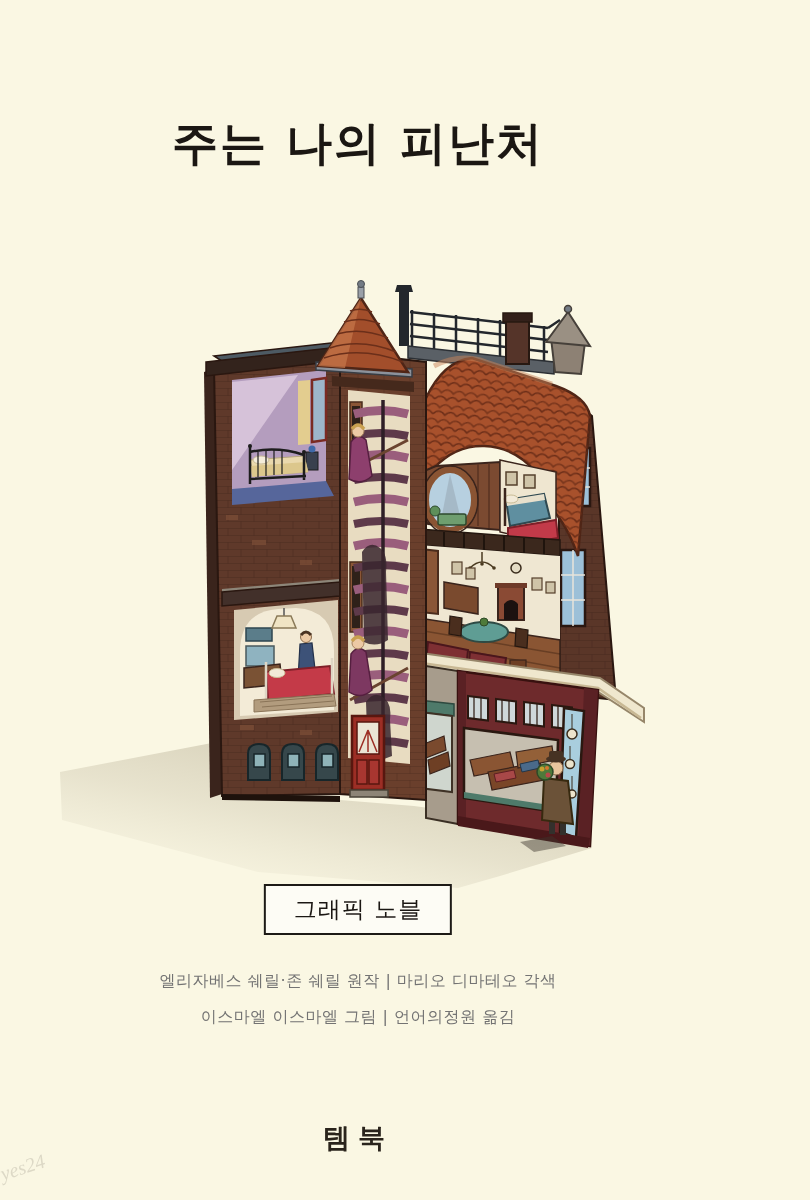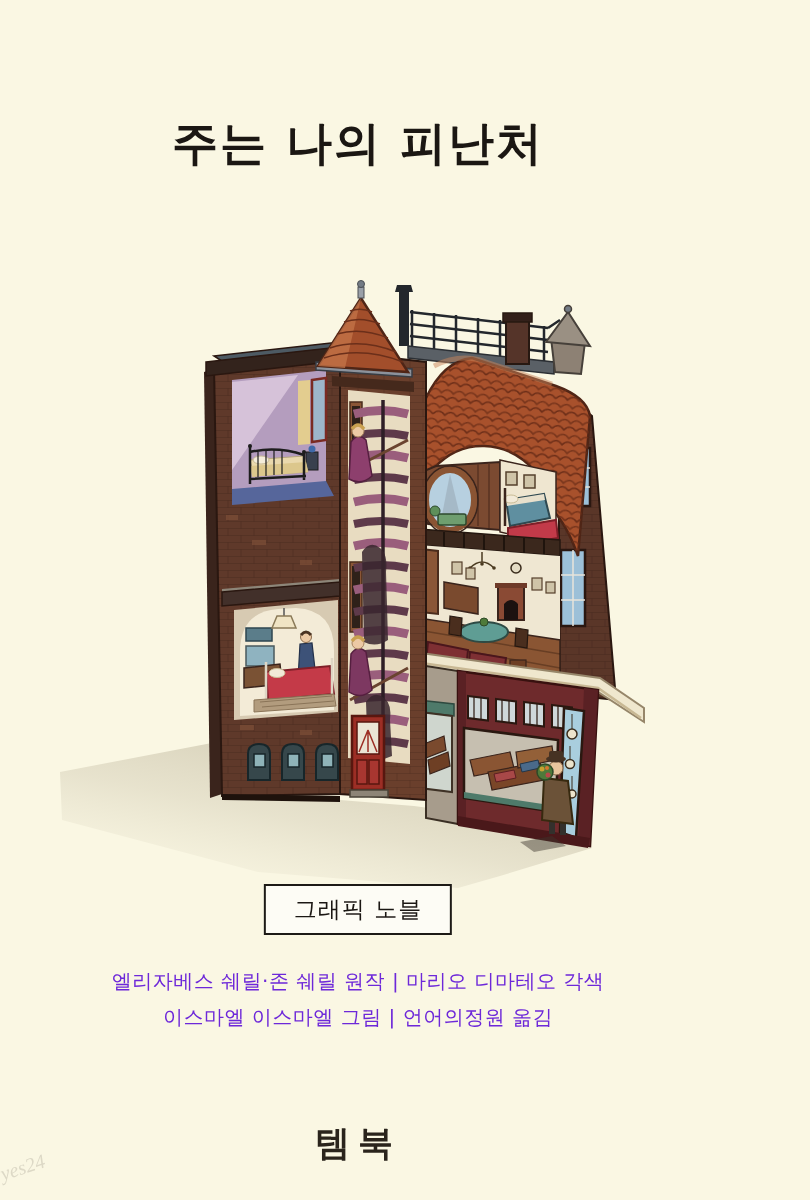--- a/index.html
+++ b/index.html
@@ -5,22 +5,22 @@
   html,body{margin:0;padding:0;}
   body{width:810px;height:1200px;overflow:hidden;background:#FAF7E3;}
   .cover{position:relative;width:716px;height:1200px;font-family:"DejaVu Sans","Liberation Sans",sans-serif;}
   .art{position:absolute;left:0;top:0;width:810px;height:1200px;}
   .txt{position:absolute;left:0;width:100%;text-align:center;color:#1B1713;}
   .title{top:82px;font-size:46px;font-weight:700;letter-spacing:2px;}
   .author{top:177px;font-size:29px;font-weight:500;letter-spacing:3px;color:#242019;}
   .badge{position:absolute;top:884px;left:50%;transform:translateX(-50%);
          background:#FDFCF5;border:2px solid #1D1A16;padding:8px 28px;
          font-size:23px;letter-spacing:1px;color:#1B1713;white-space:nowrap;}
-  .credits{top:963px;font-size:20px;line-height:36px;color:#6d28d9;letter-spacing:0.5px;}
-  .publisher{top:1120px;font-size:35px;font-family:"Liberation Serif","DejaVu Serif",serif;
+  .credits{top:963px;font-size:16px;line-height:36px;color:#737373;letter-spacing:0.5px;}
+  .publisher{top:1120px;font-size:27px;font-family:"Liberation Serif","DejaVu Serif",serif;
              font-weight:600;letter-spacing:8px;color:#2A241C;}
   .watermark{position:absolute;left:0px;top:1156px;transform:rotate(-18deg);
              font-family:"Liberation Serif","DejaVu Serif",serif;font-style:italic;
              font-size:20px;color:#D8D4C2;opacity:.85;}
 </style>
 </head>
 <body style="background: rgb(250, 247, 227);">
 
 <div class="cover">
 

